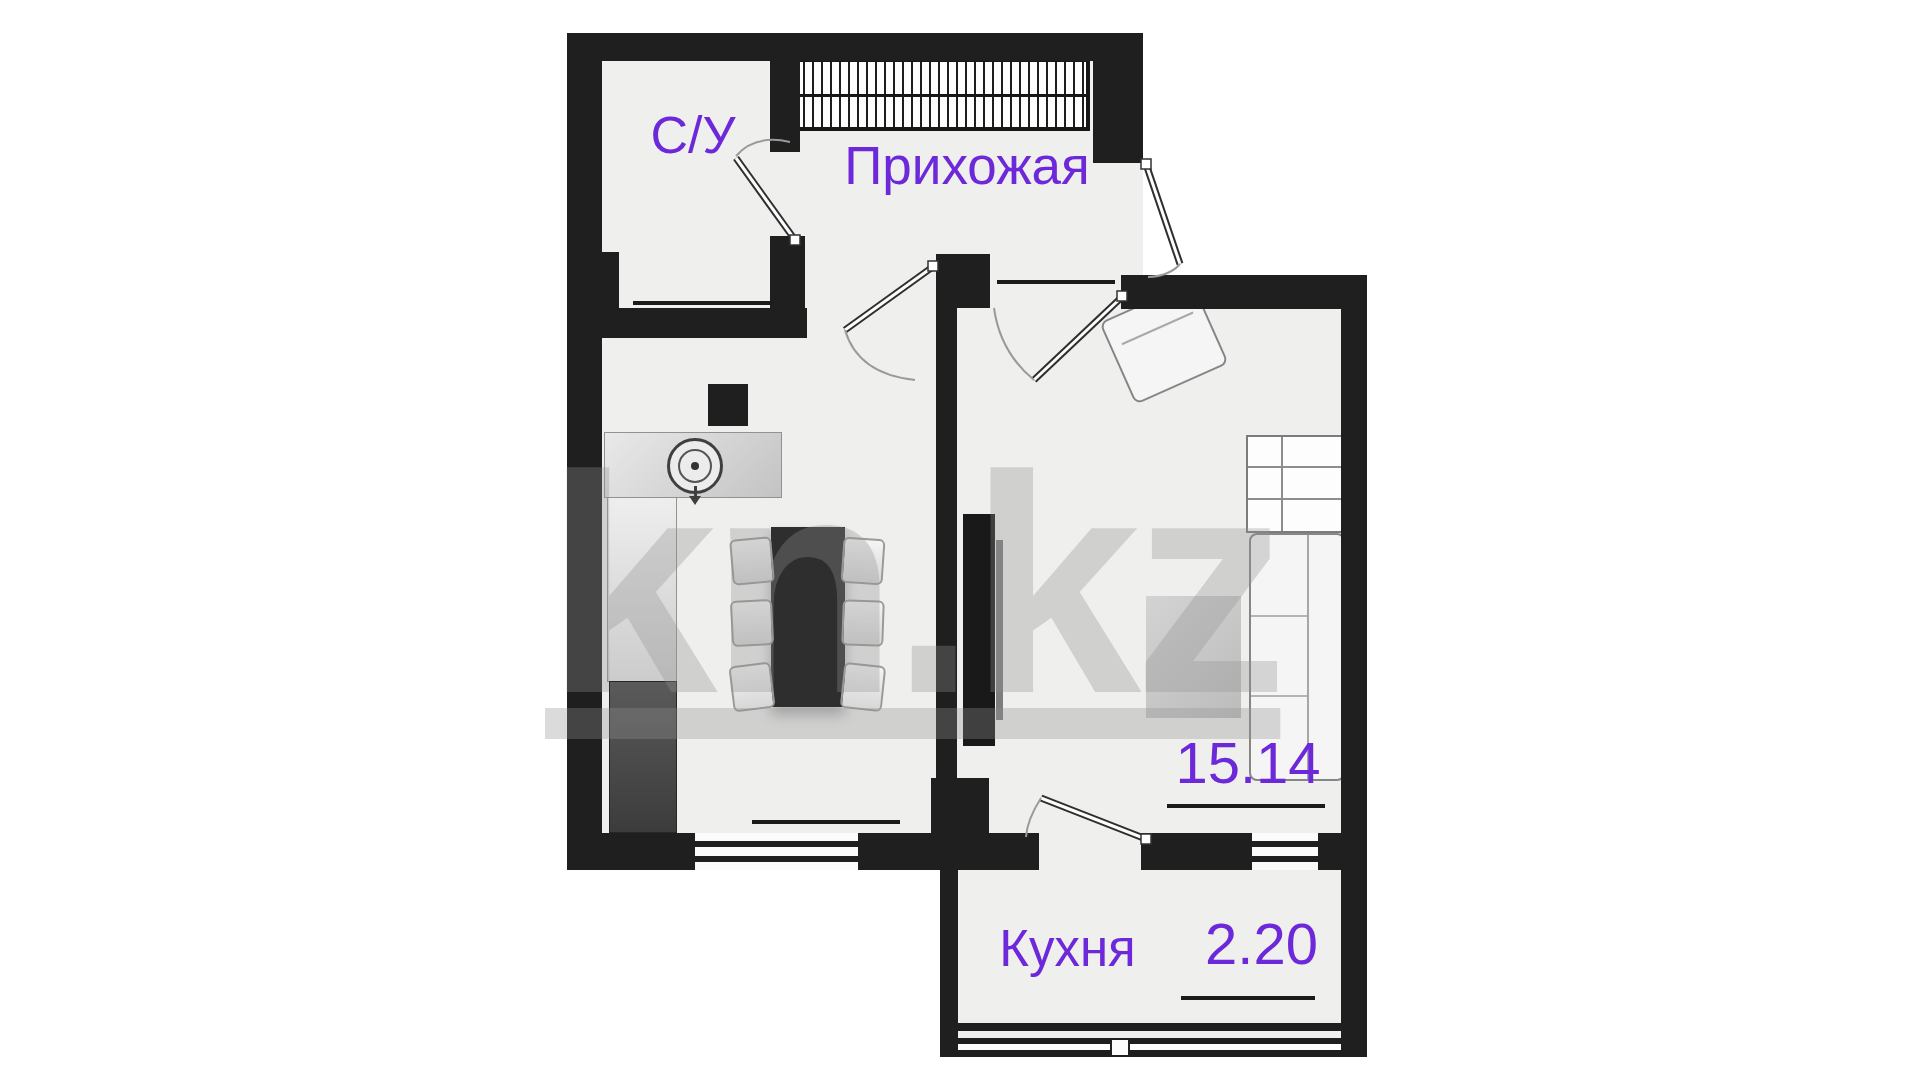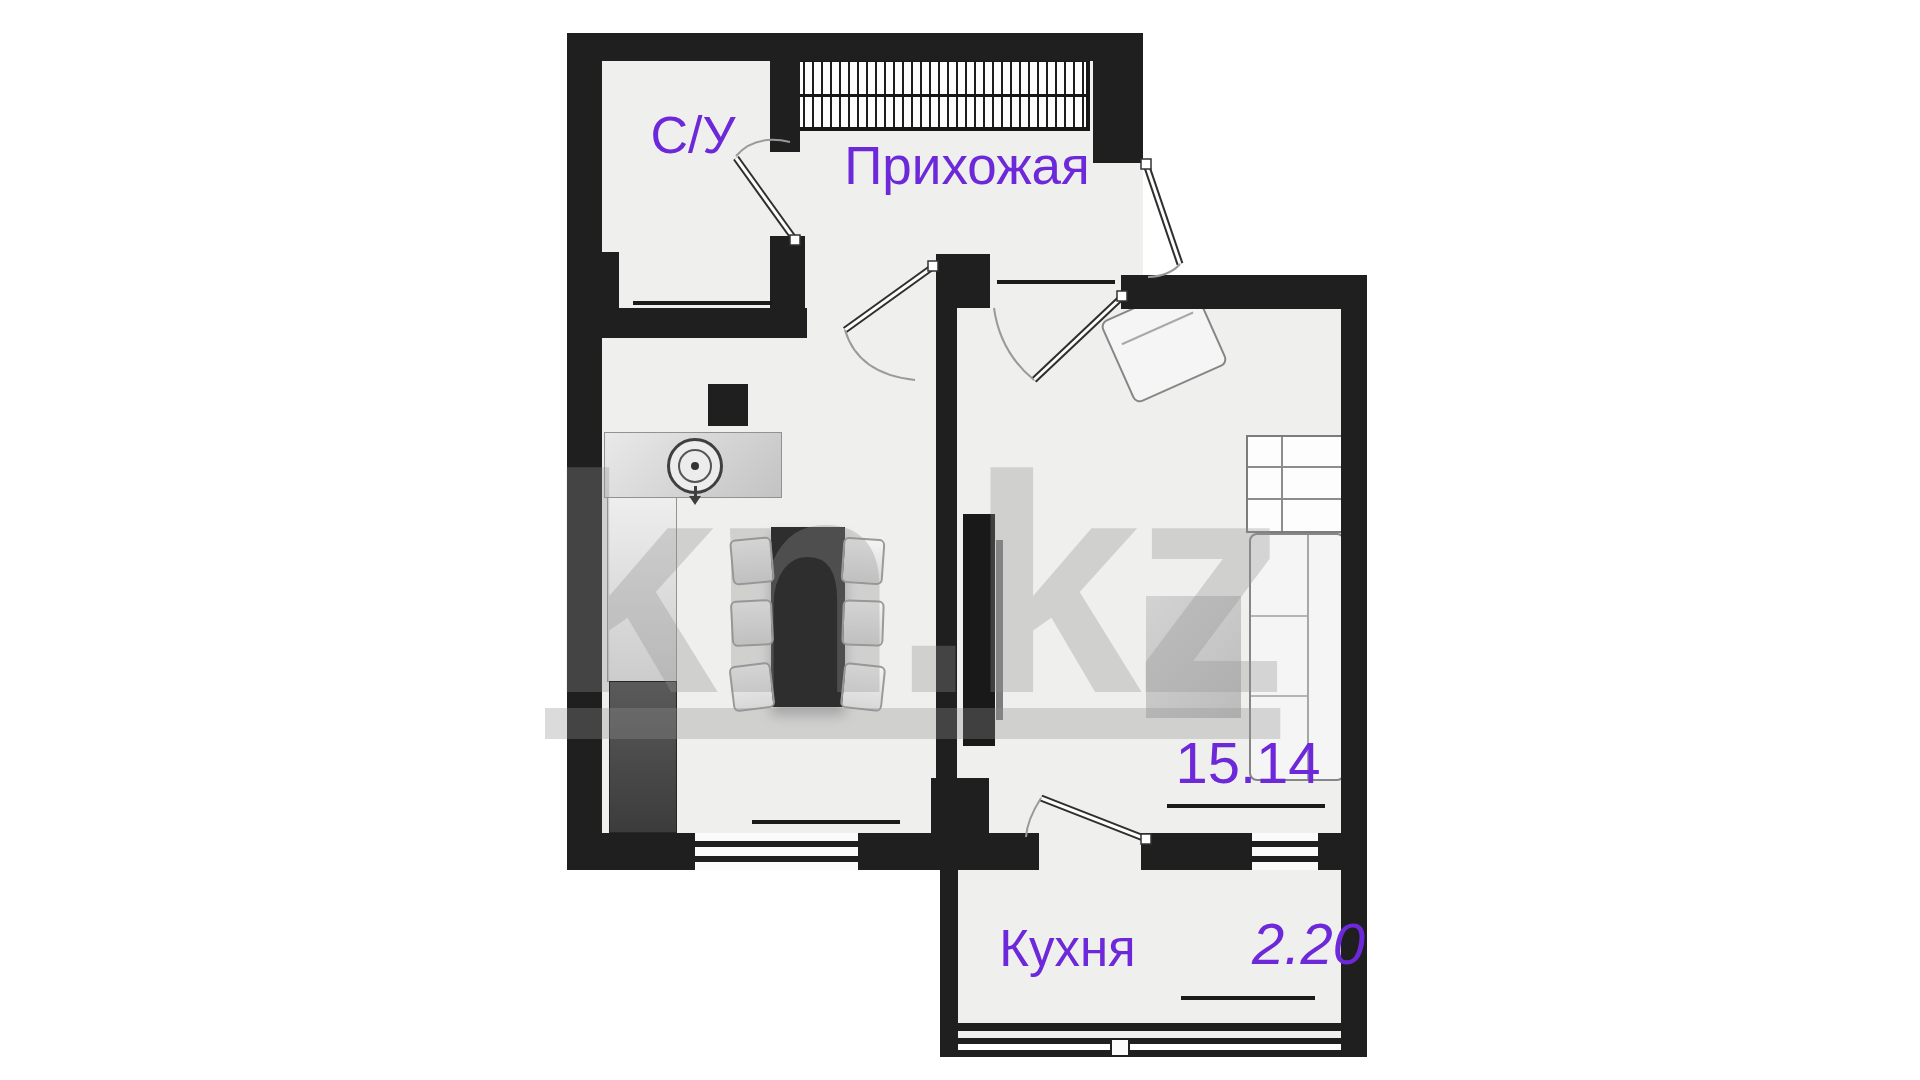--- a/index.html
+++ b/index.html
@@ -166,16 +166,16 @@
 
   <div class="lbl room-name" style="left:822px;top:124px;width:290px;margin-top:14px;">Прихожая</div>
   <div class="underline" style="left:997px;top:280px;width:118px;height:4px;"></div>
 
   <div class="underline" style="left:752px;top:820px;width:148px;height:4px;"></div>
 
   <div class="lbl room-area" style="left:1163px;top:733px;width:170px;">15.14</div>
   <div class="underline" style="left:1167px;top:804px;width:158px;height:4px;"></div>
 
   <div class="lbl room-name" style="left:965px;top:922px;width:205px;font-size:51px;">Кухня</div>
-  <div class="lbl room-area" style="left:1236px;top:914px;width:145px;font-style:italic;">2.20</div>
+  <div class="lbl room-area" style="left:1189px;top:914px;width:145px;">2.20</div>
   <div class="underline" style="left:1181px;top:996px;width:134px;height:4px;"></div>
 
 </div>
 
 </body></html>

